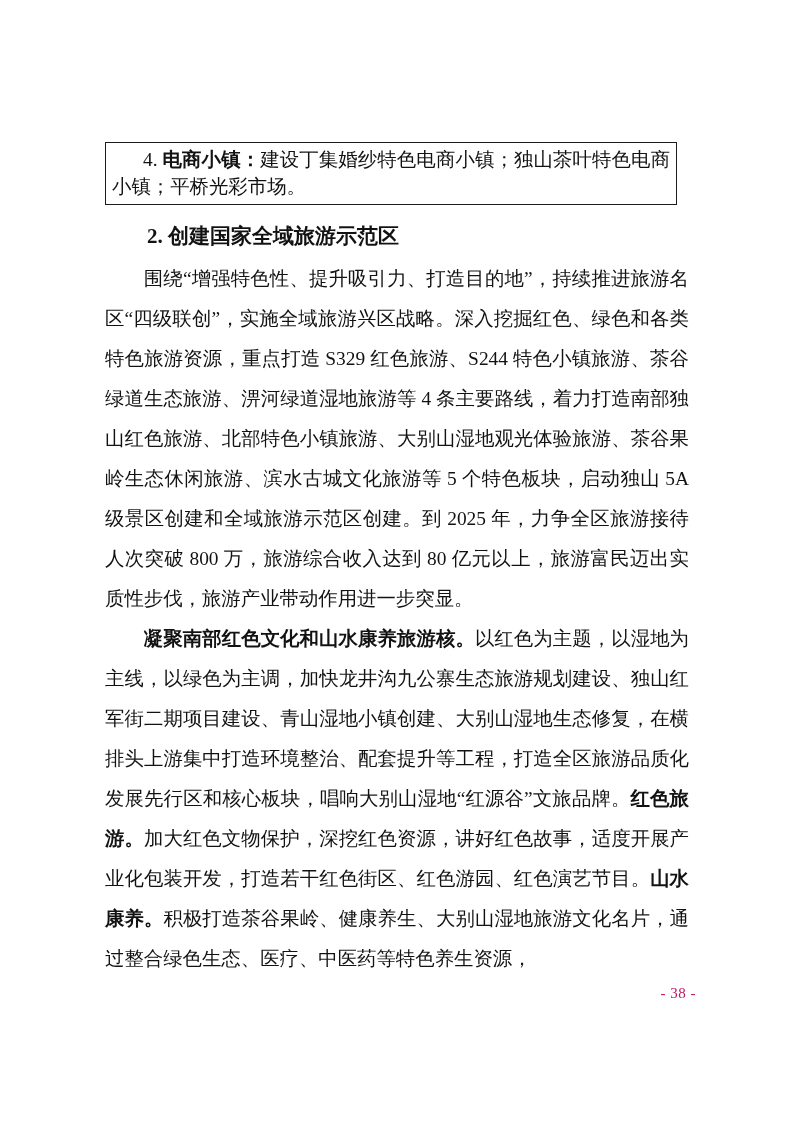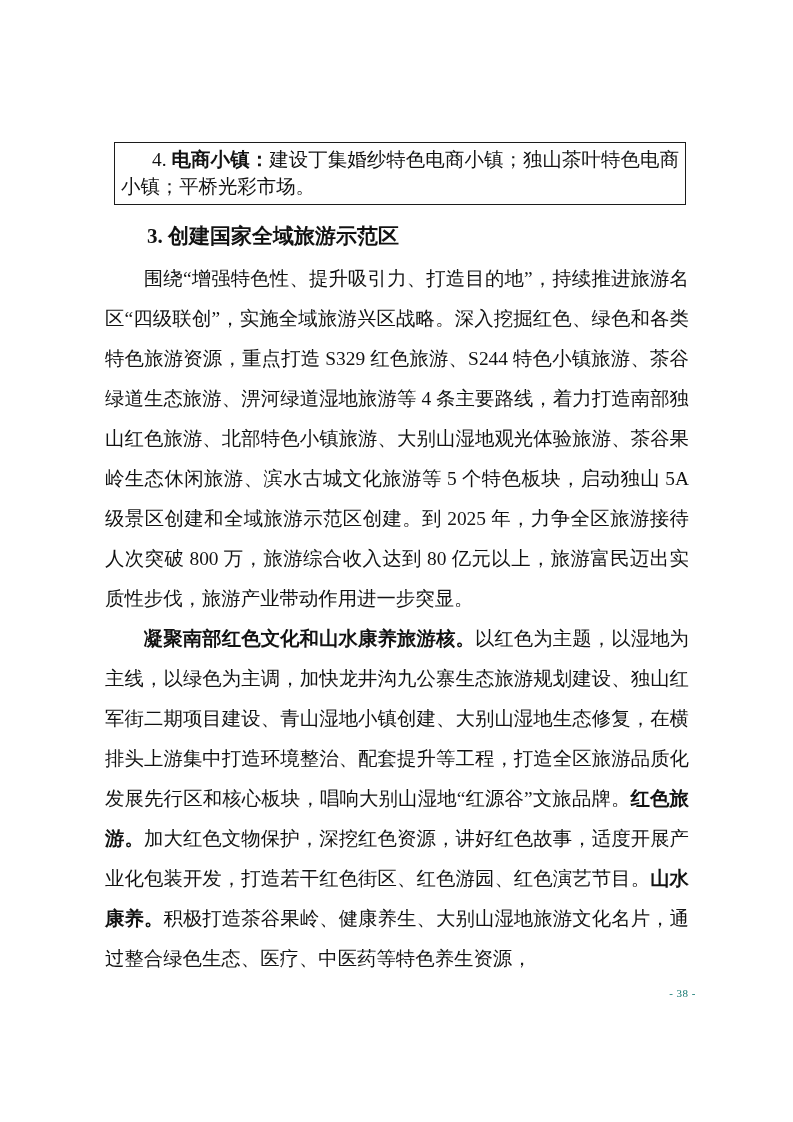--- a/index.html
+++ b/index.html
@@ -13,21 +13,20 @@
     height: 1122px;
     background: #ffffff;
     box-sizing: border-box;
     padding: 142px 104px 0 105px;
     font-family: "Liberation Serif", "DejaVu Serif", serif;
     color: #121212;
     overflow: hidden;
   }
   .callout {
     box-sizing: border-box;
-    margin-left: 9px;
     width: 572px;
     border: 1.5px solid #1c1c1c;
     padding: 3px 6px 4px 6px;
   }
   .callout .para {
     line-height: 27px;
     text-indent: 1.6em;
   }
   .para {
     margin: 0;
@@ -44,36 +43,36 @@
     font-weight: bold;
     line-height: 40px;
     text-indent: 2em;
     text-align: left;
   }
   .body-text { margin-top: 3px; font-family: Liberation Serif, serif; }
   .page-number {
     position: absolute;
     top: 984px;
     right: 97px;
-    font-size: 11px;
+    font-size: 15px;
     line-height: 18px;
     letter-spacing: 0.5px;
-    color: #0f766e;
+    color: #be185d;
   }
 </style>
 </head>
 <body>
 
 <div class="page">
 
   <div class="callout">
     <p class="para"><span>4. </span><span class="bold">电商小镇：</span><span>建设丁集婚纱特色电商小镇；独山茶叶特色电商小镇；平桥光彩市场。</span></p>
   </div>
 
-  <h2 class="heading">3. 创建国家全域旅游示范区</h2>
+  <h2 class="heading">2. 创建国家全域旅游示范区</h2>
 
   <div class="body-text">
 
     <p class="para"><span>围绕“增强特色性、提升吸引力、打造目的地”，持续推进旅游名区“四级联创”，实施全域旅游兴区战略。深入挖掘红色、绿色和各类特色旅游资源，重点打造 S329 红色旅游、S244 特色小镇旅游、茶谷绿道生态旅游、淠河绿道湿地旅游等 4 条主要路线，着力打造南部独山红色旅游、北部特色小镇旅游、大别山湿地观光体验旅游、茶谷果岭生态休闲旅游、滨水古城文化旅游等 5 个特色板块，启动独山 5A 级景区创建和全域旅游示范区创建。到 2025 年，力争全区旅游接待人次突破 800 万，旅游综合收入达到 80 亿元以上，旅游富民迈出实质性步伐，旅游产业带动作用进一步突显。</span></p>
 
     <p class="para"><span class="bold">凝聚南部红色文化和山水康养旅游核。</span><span>以红色为主题，以湿地为主线，以绿色为主调，加快龙井沟九公寨生态旅游规划建设、独山红军街二期项目建设、青山湿地小镇创建、大别山湿地生态修复，在横排头上游集中打造环境整治、配套提升等工程，打造全区旅游品质化发展先行区和核心板块，唱响大别山湿地“红源谷”文旅品牌。</span><span class="bold">红色旅游。</span><span>加大红色文物保护，深挖红色资源，讲好红色故事，适度开展产业化包装开发，打造若干红色街区、红色游园、红色演艺节目。</span><span class="bold">山水康养。</span><span>积极打造茶谷果岭、健康养生、大别山湿地旅游文化名片，通过整合绿色生态、医疗、中医药等特色养生资源，</span></p>
 
   </div>
 
   <div class="page-number">- 38 -</div>

